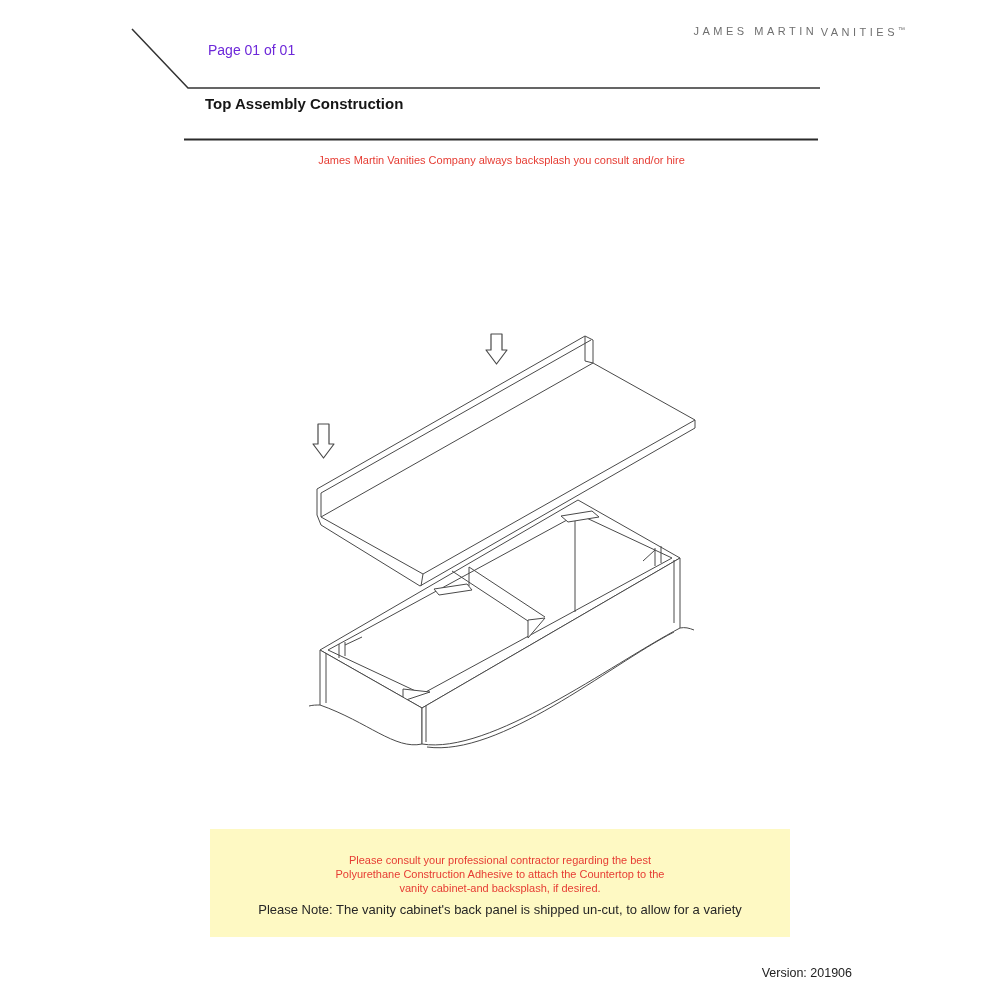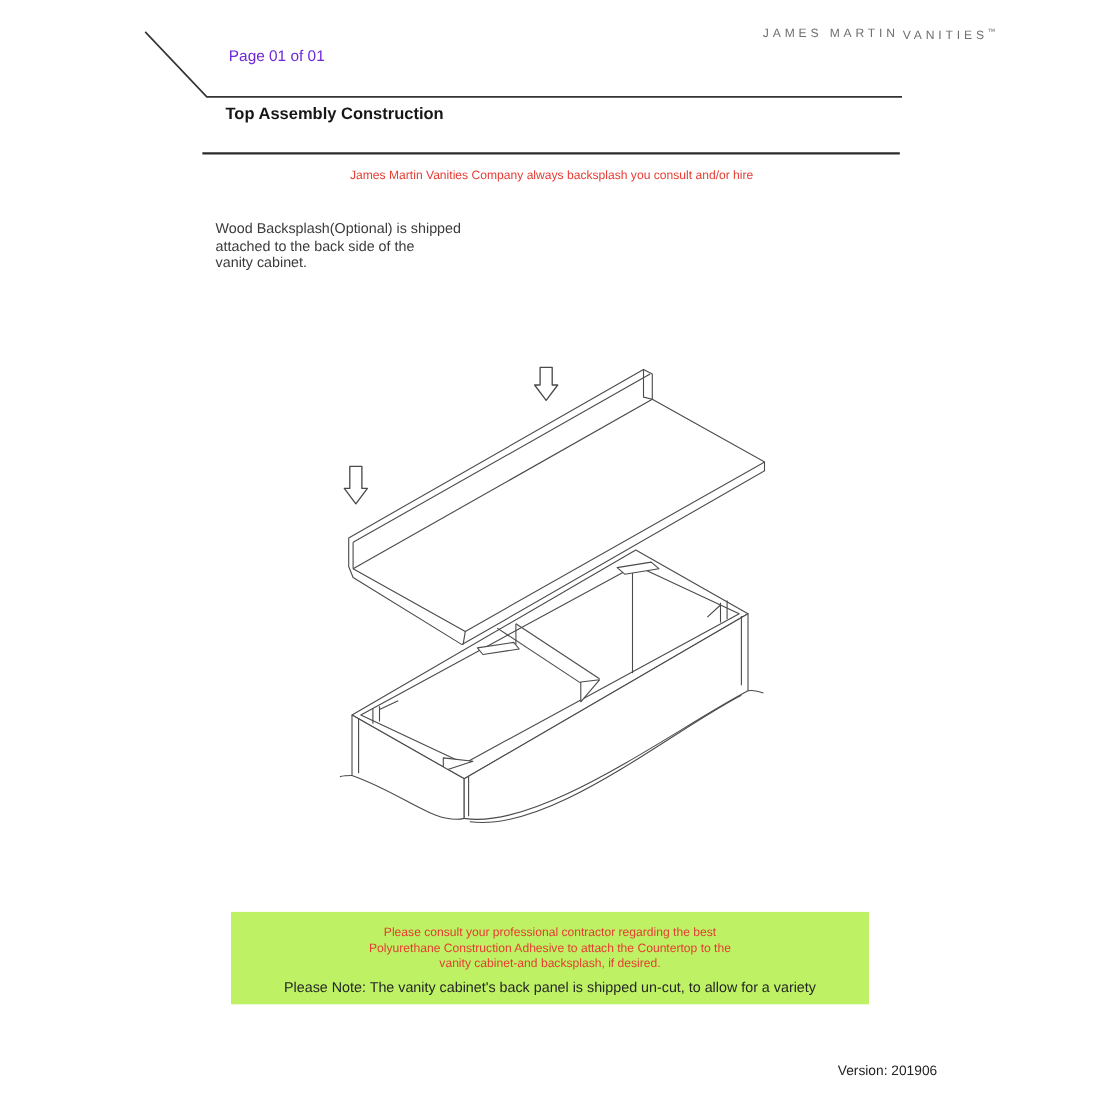--- a/index.html
+++ b/index.html
@@ -16,22 +16,22 @@
   .lion{margin-top:3px;}
 
   .page-label{left:208px;top:42px;font-size:14px;color:#6d28d9;}
   .doc-title{left:205px;top:95px;font-size:15px;font-weight:bold;color:#161616;}
 
   .disclaimer{left:185px;top:152px;width:633px;text-align:center;color:#e63c33;
               font-size:11px;line-height:16.5px;}
 
   .instruction{left:196px;top:200px;font-size:13px;line-height:15.5px;color:#3a3a3a;}
 
-  .notice-box{left:210px;top:829px;width:580px;height:84px;background:#bef264;
-              box-sizing:border-box;padding-top:12px;text-align:center;}
+  .notice-box{left:210px;top:829px;width:580px;height:108px;background:#fef9c3;
+              box-sizing:border-box;padding-top:24px;text-align:center;}
   .notice-red{color:#e63c33;font-size:11px;line-height:14px;}
   .notice-note{margin-top:7px;color:#262626;font-size:13px;line-height:16px;}
 
   .version{left:660px;top:966px;width:192px;text-align:right;font-size:12.5px;color:#222;}
 </style>
 </head>
 <body>
 
 <div class="canvas">
 
@@ -106,25 +106,20 @@
     <div class="brand-bottom"><span>VANITIES</span><span class="brand-tm">™</span></div>
   </div>
 
   <div class="abs page-label">Page 01 of 01</div>
   <div class="abs doc-title">Top Assembly Construction</div>
 
   <div class="abs disclaimer">
     <div>James Martin Vanities Company always backsplash you consult and/or hire</div>
   </div>
 
-  <div class="abs instruction">
-    <div>Wood Backsplash(Optional) is shipped</div>
-    <div>attached to the back side of the</div>
-    <div>vanity cabinet.</div>
-  </div>
 
   <div class="abs notice-box">
     <div class="notice-red">
       <div>Please consult your professional contractor regarding the best</div>
       <div>Polyurethane Construction Adhesive to attach the Countertop to the</div>
       <div>vanity cabinet-and backsplash, if desired.</div>
     </div>
     <div class="notice-note">
       <div>Please Note: The vanity cabinet's back panel is shipped un-cut, to allow for a variety</div>
     </div>

